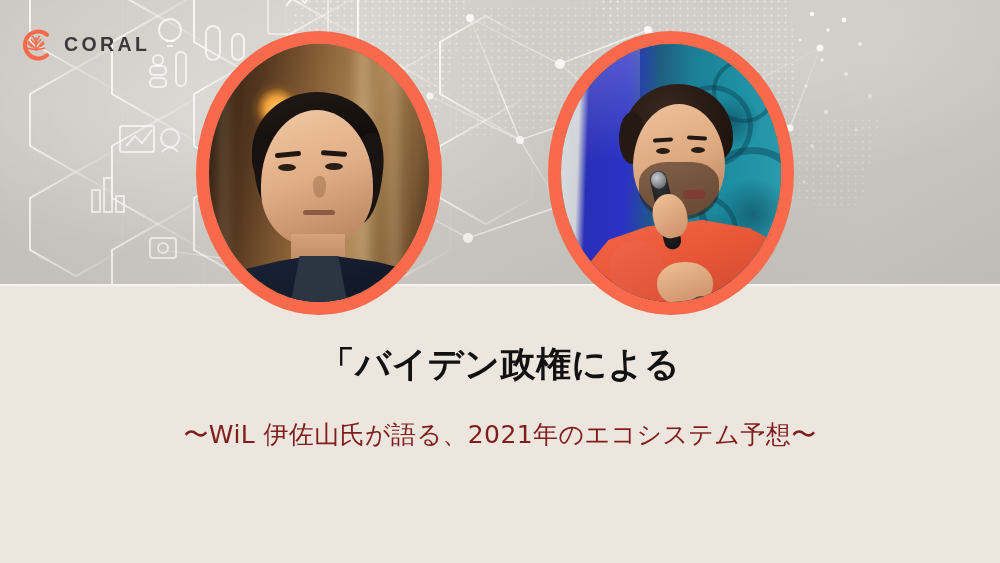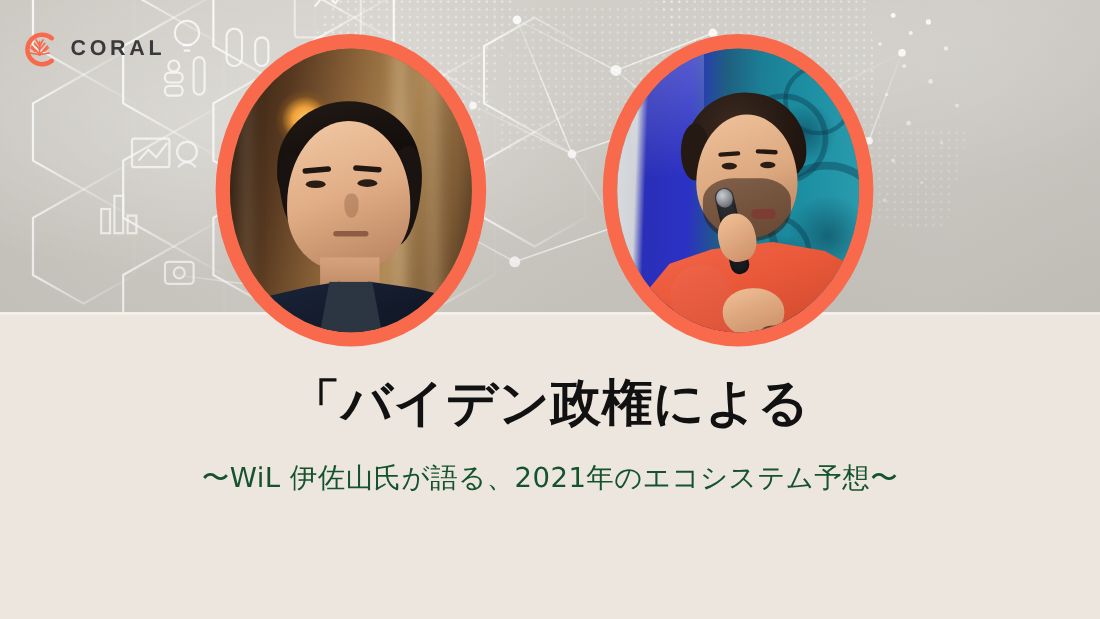--- a/index.html
+++ b/index.html
@@ -303,29 +303,29 @@
   .titles {
     position: absolute;
     left: 0; top: 336px;
     width: 1000px;
     text-align: center;
     z-index: 45;
   }
   .title-line {
     color: #111111;
     font-weight: 700;
-    font-size: 46px;
+    font-size: 35px;
     line-height: 62px;
     letter-spacing: 0.5px;
-    font-family: Liberation Serif, serif;
+    font-family: Liberation Mono, monospace;
     white-space: nowrap;
   }
   .subtitle {
     margin-top: 20px;
-    color: #14532d;
+    color: #7f1d1d;
     font-weight: 400;
     font-size: 25px;
     line-height: 34px;
     letter-spacing: 0.4px;
     font-family: "DejaVu Sans", "Liberation Sans", sans-serif;
     white-space: nowrap;
   }
 </style>
 </head>
 <body>

